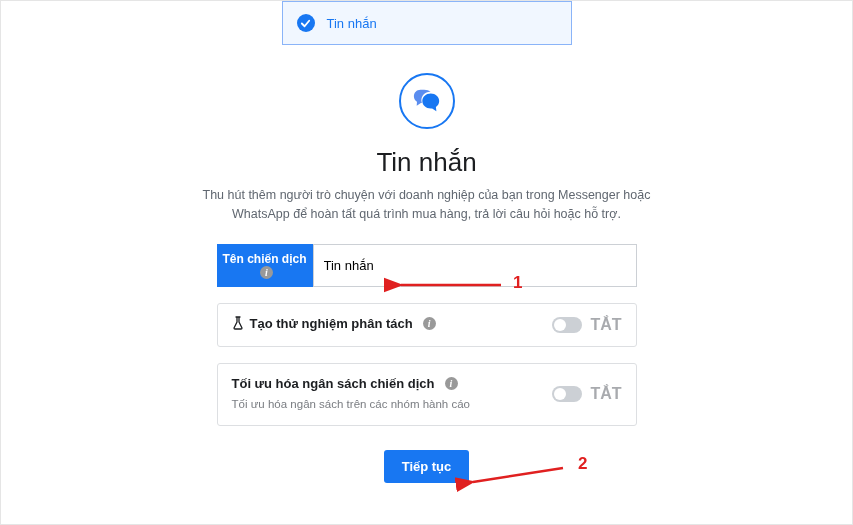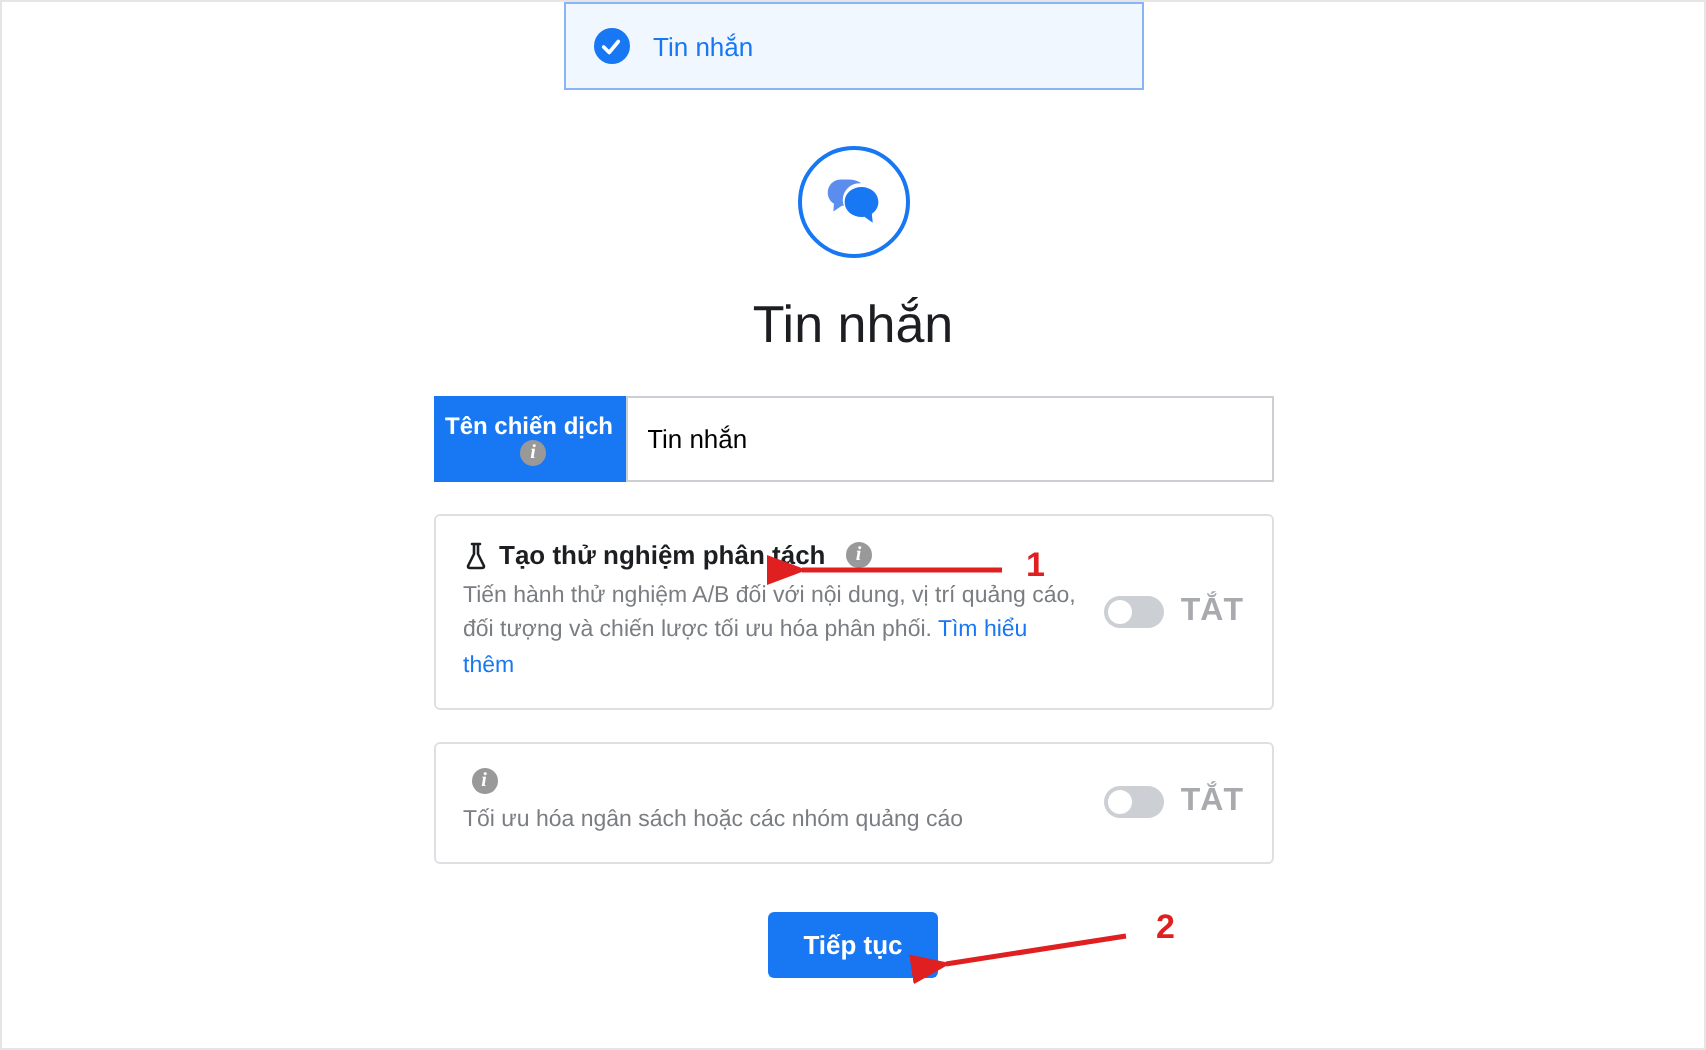--- a/index.html
+++ b/index.html
@@ -206,55 +206,54 @@
   </div>
 
   <div class="hero">
     <div class="hero-icon-wrap">
       <svg width="30" height="30" viewBox="0 0 32 32">
         <path d="M9 4 C5 4 2 7 2 11 C2 13.5 3.3 15.6 5.3 16.8 L5 21 L9.5 18 C9.7 18 9.8 18 10 18 C10.2 18 10.4 18 10.6 17.99 C10.2 17 10 16 10 15 C10 10 14 6 19 6 C19.3 6 19.6 6 19.9 6.05 C18.4 4.8 15.7 4 13 4 Z" fill="#5b8def"></path>
         <path d="M20 8 C15 8 11 11.5 11 16 C11 20.5 15 24 20 24 C20.5 24 21 23.96 21.5 23.9 L26 27 L25.5 22.3 C27.7 20.9 29 18.6 29 16 C29 11.5 25 8 20 8 Z" fill="#1877f2"></path>
       </svg>
     </div>
     <h2 class="hero-title">Tin nhắn</h2>
+    <p class="hero-desc">Thu hút thêm người trò chuyện với doanh nghiệp của bạn trong Messenger hoặc WhatsApp để hoàn tất quá trình mua hàng, trả lời câu hỏi hoặc hỗ trợ.</p>
   </div>
 
   <div class="name-row">
     <div class="name-label">
       <span>Tên chiến dịch</span>
       <span class="info-icon">i</span>
     </div>
     <input class="name-input" type="text" value="Tin nhắn" style="">
   </div>
 
   <div class="card">
     <div class="card-body">
       <div class="card-title">
         <svg width="12" height="14" viewBox="0 0 12 14">
           <path d="M4 1 L8 1 M5 1 L5 6 L2 12 A1 1 0 0 0 3 13 L9 13 A1 1 0 0 0 10 12 L7 6 L7 1" stroke="#1c1e21" stroke-width="1.3" fill="none" stroke-linecap="round" stroke-linejoin="round"></path>
         </svg>
         <span>Tạo thử nghiệm phân tách</span>
         <span class="info-icon">i</span>
       </div>
-      <div class="card-desc">
-        <span>Tiến hành thử nghiệm A/B đối với nội dung, vị trí quảng cáo, đối tượng và chiến lược tối ưu hóa phân phối. </span><a href="#" class="card-link">Tìm hiểu thêm</a>
-      </div>
     </div>
     <div class="toggle-wrap">
       <div class="toggle"></div>
       <span class="toggle-label">TẮT</span>
     </div>
   </div>
 
   <div class="card">
     <div class="card-body">
       <div class="card-title">
+        <span>Tối ưu hóa ngân sách chiến dịch</span>
         <span class="info-icon">i</span>
       </div>
-      <div class="card-desc">Tối ưu hóa ngân sách hoặc các nhóm quảng cáo</div>
+      <div class="card-desc">Tối ưu hóa ngân sách trên các nhóm hành cáo</div>
     </div>
     <div class="toggle-wrap">
       <div class="toggle"></div>
       <span class="toggle-label">TẮT</span>
     </div>
   </div>
 
   <div class="continue-row">
     <button class="continue-btn">Tiếp tục</button>
   </div>

